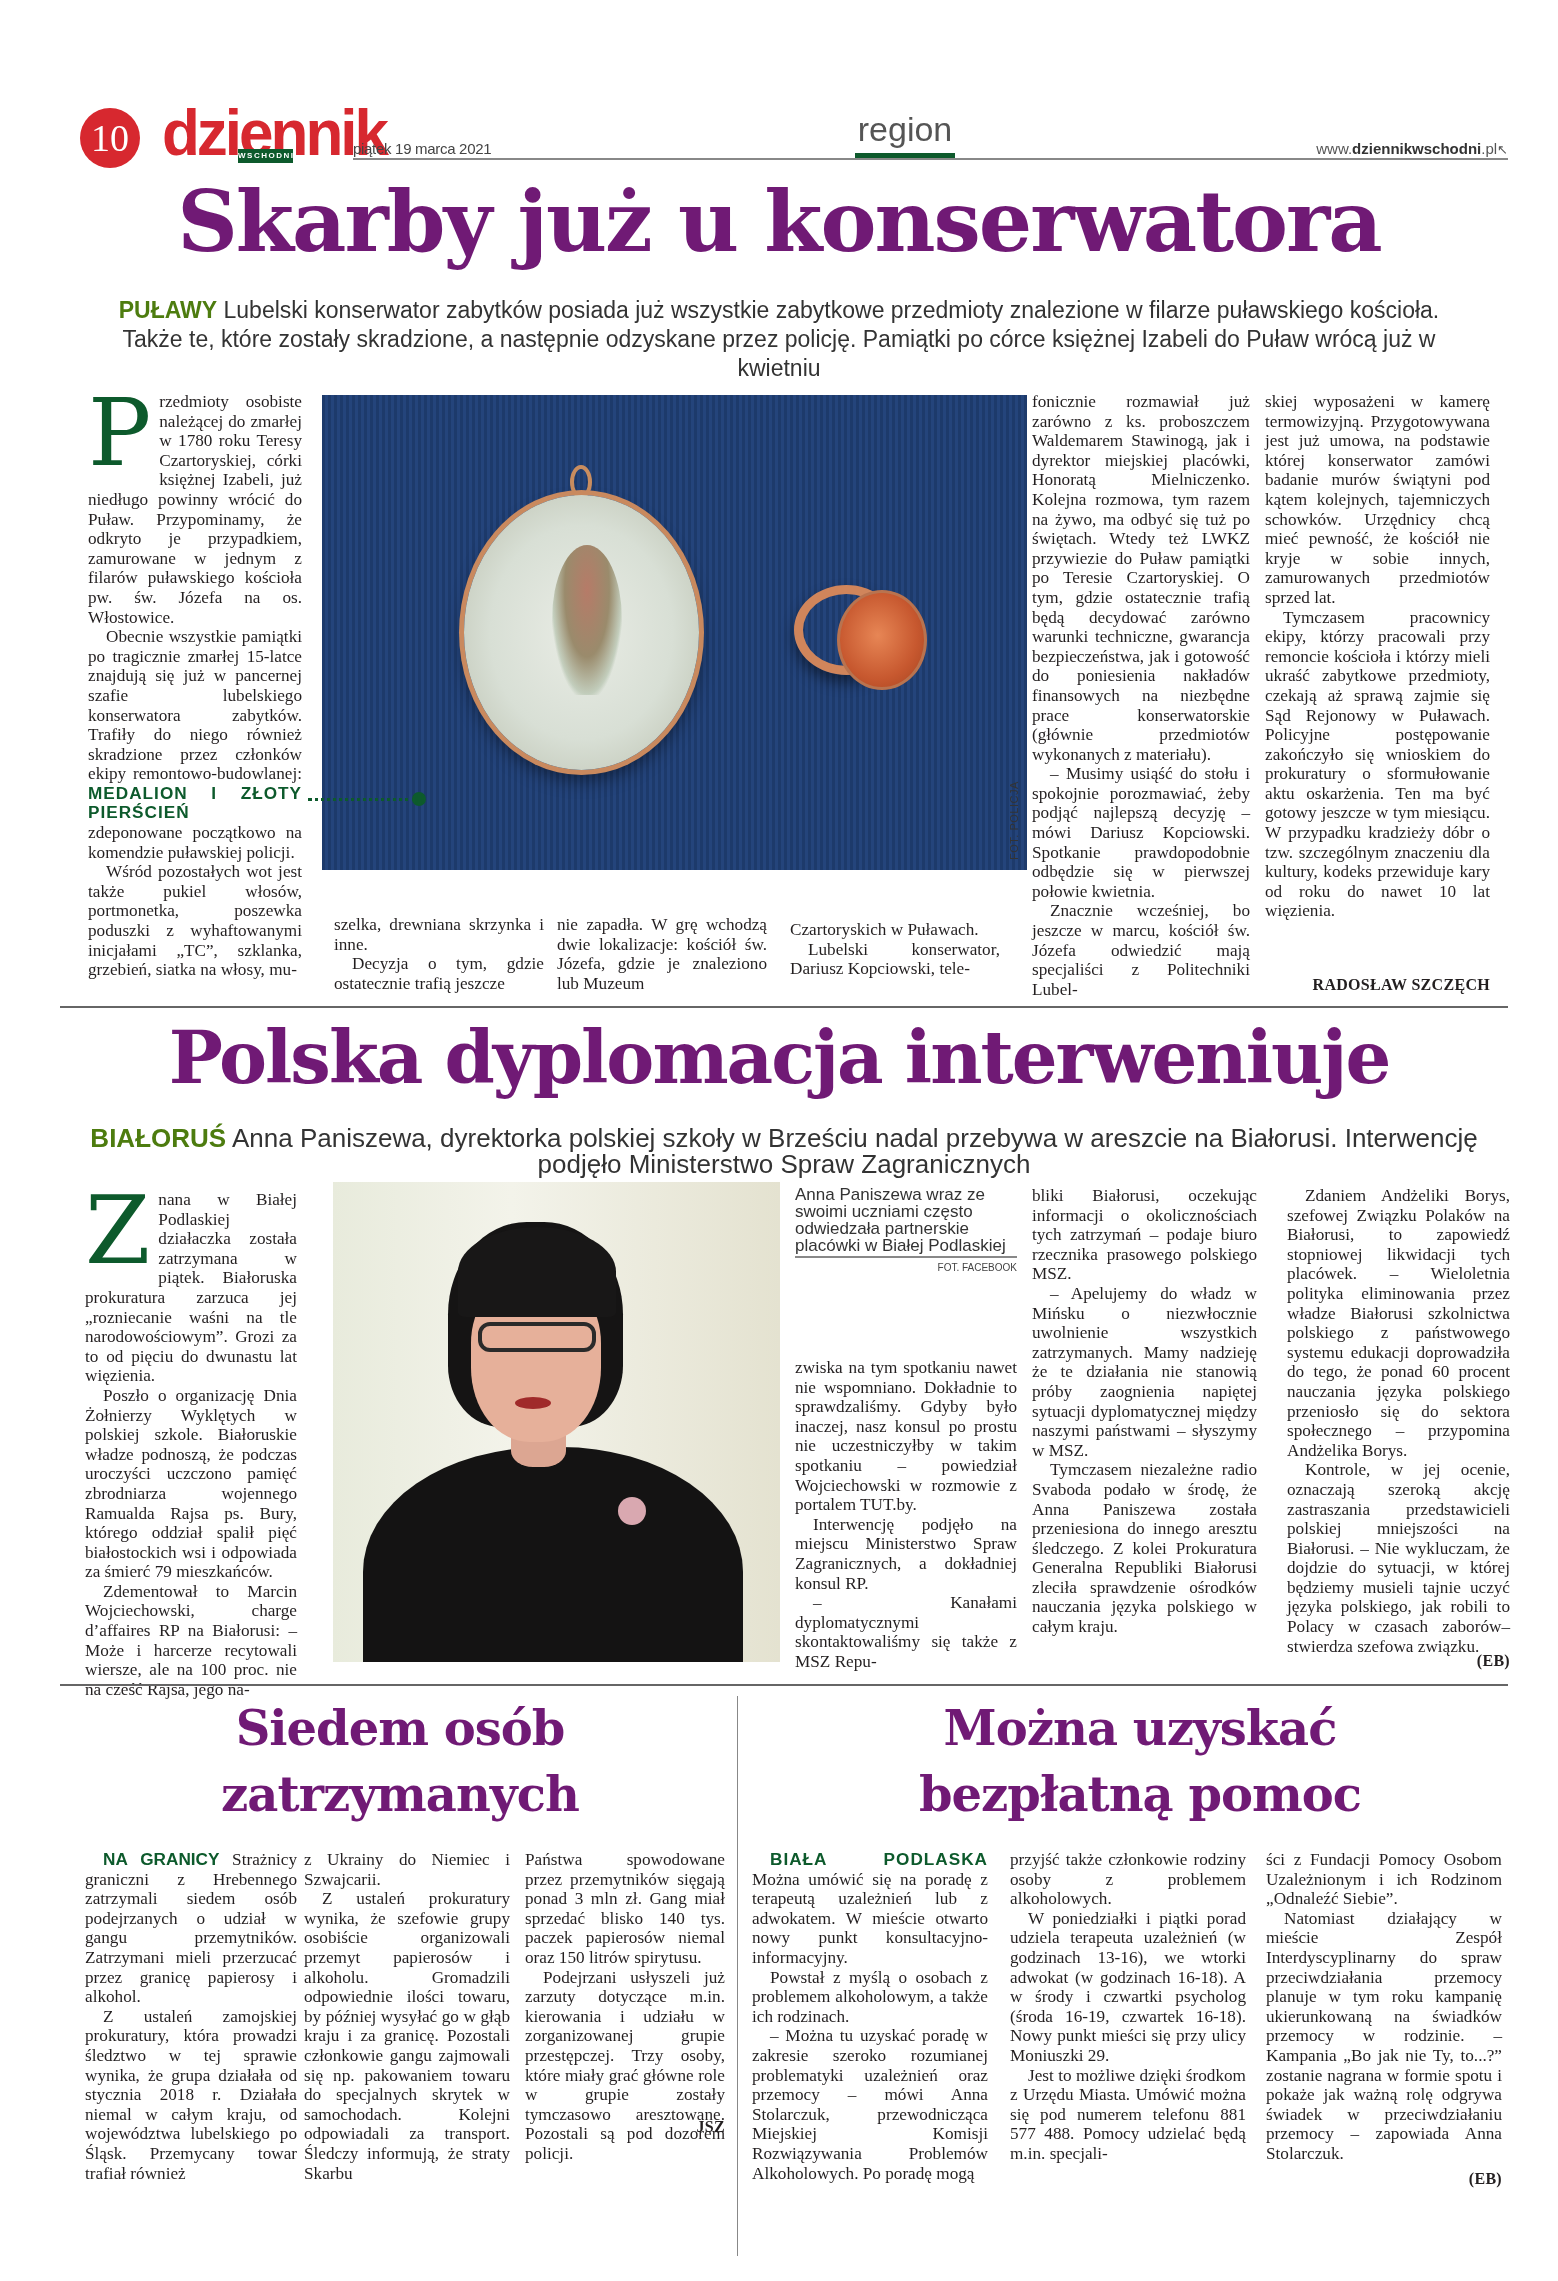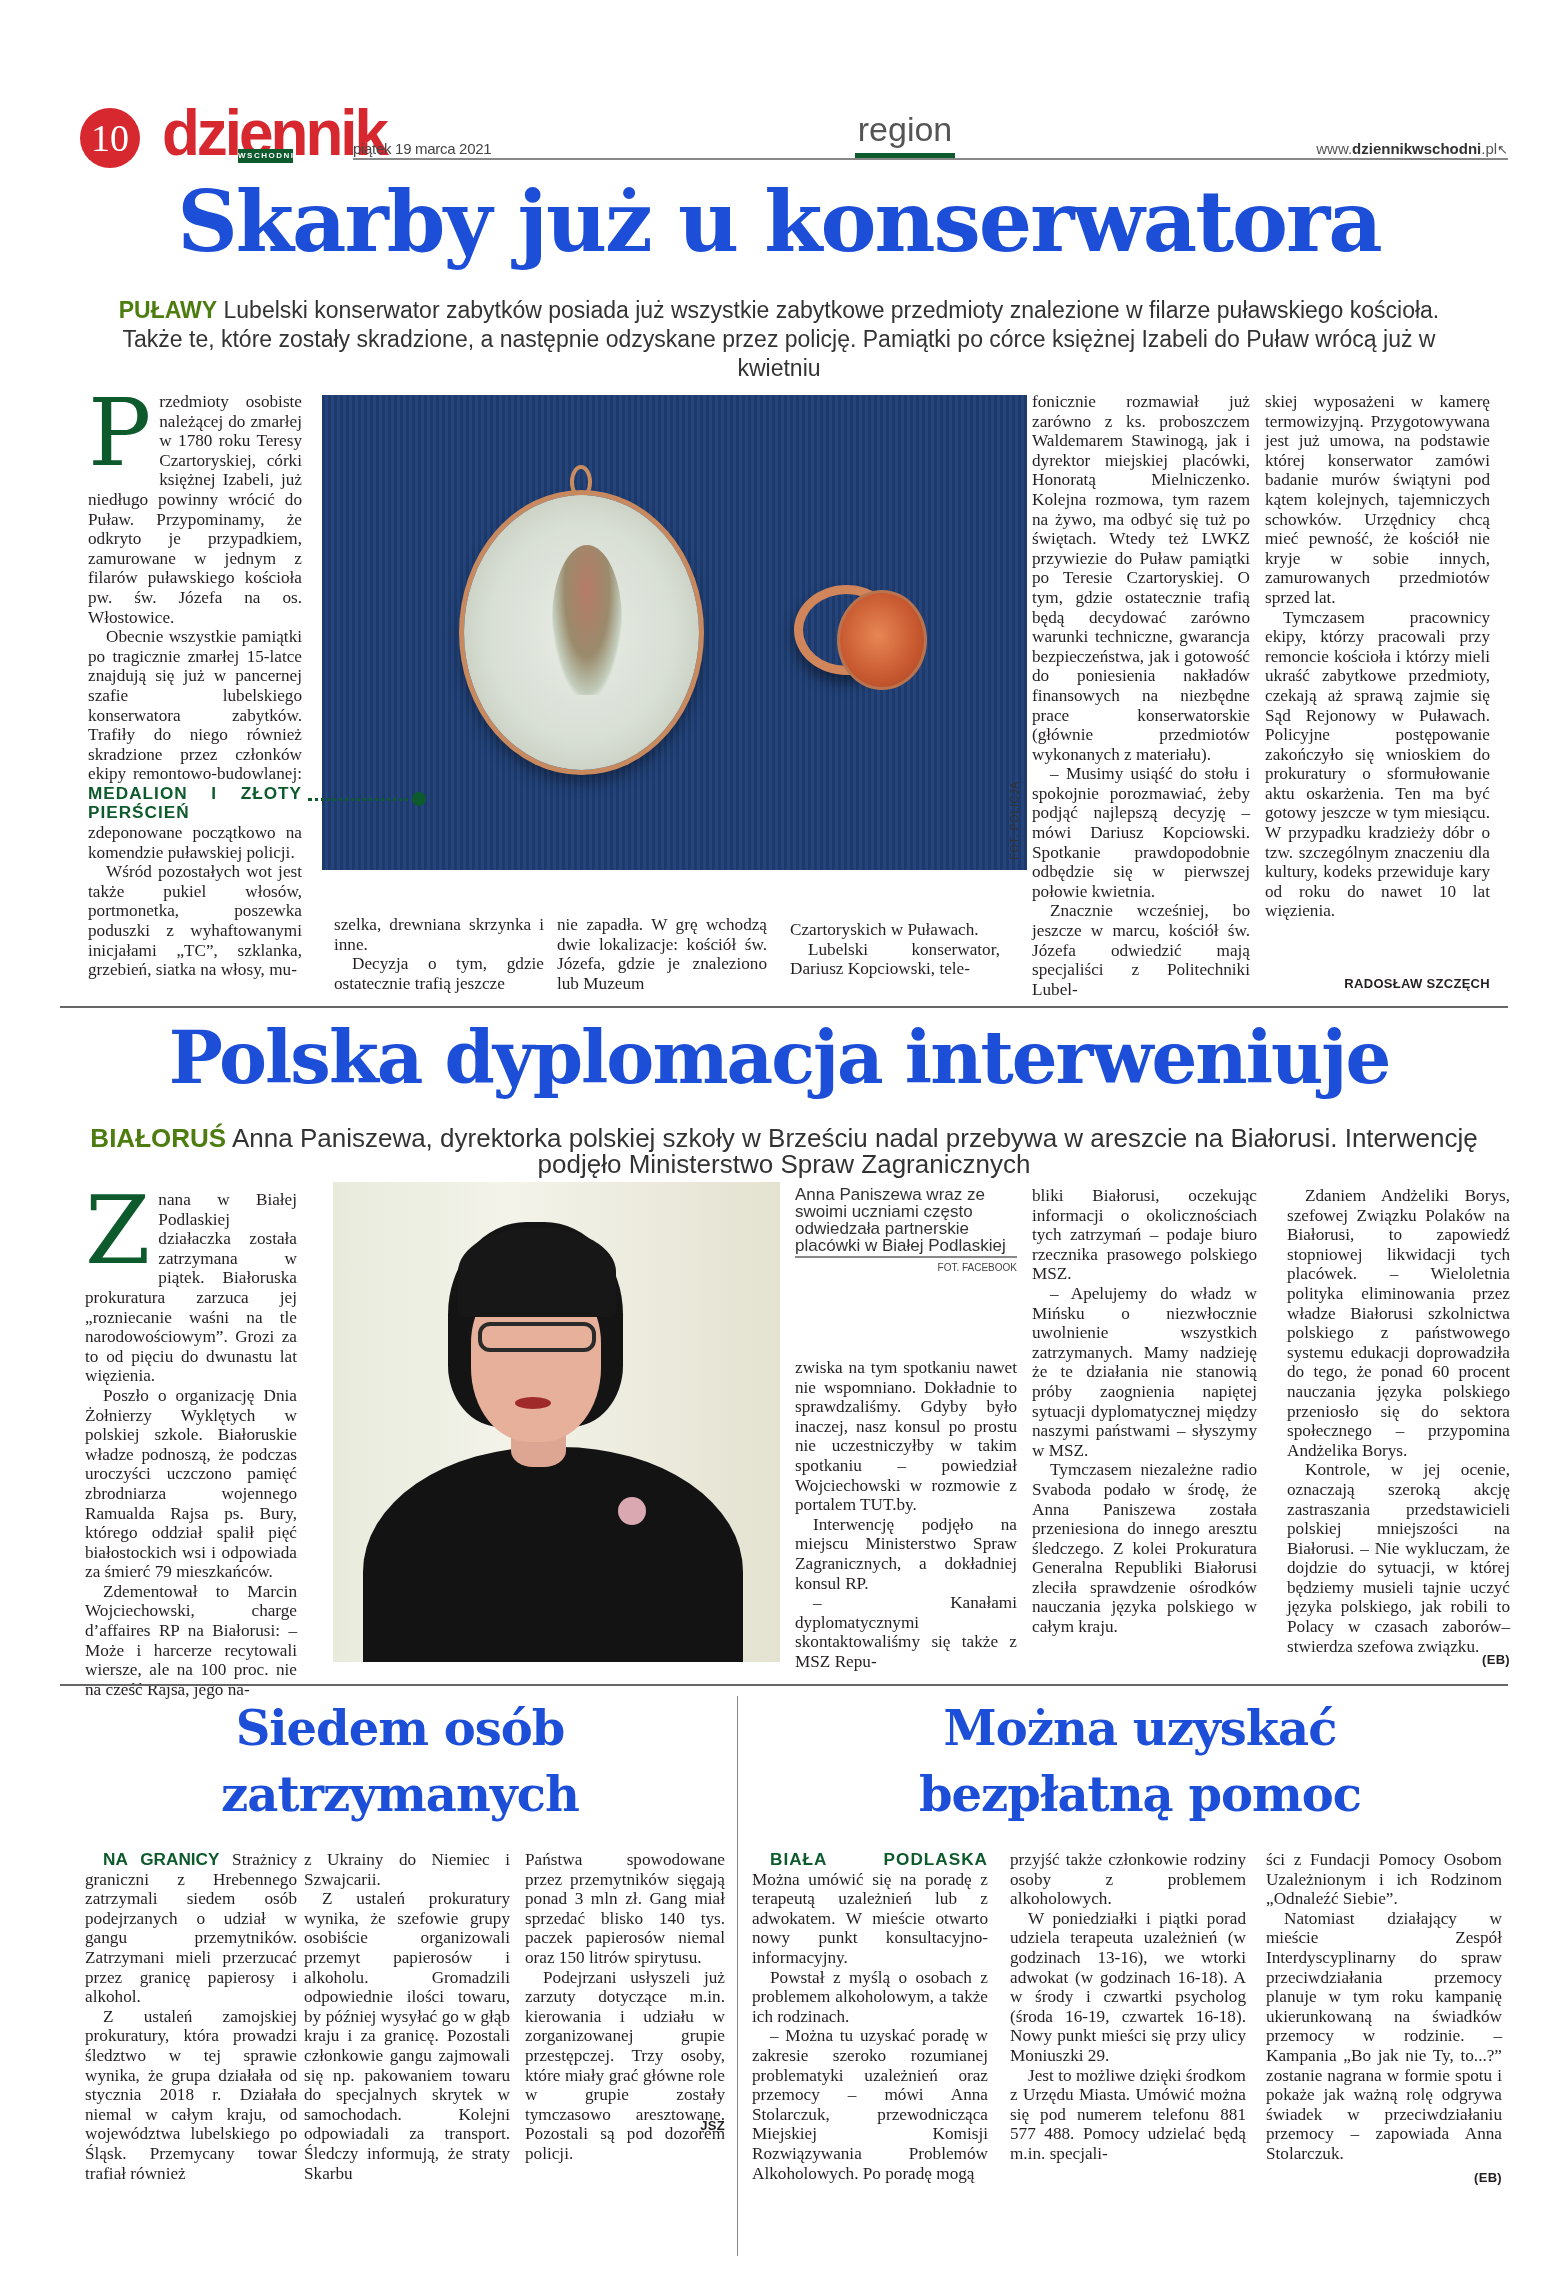--- a/index.html
+++ b/index.html
@@ -16,36 +16,36 @@
   .logo-sub { left: 238px; top: 149px; width: 55px; height: 14px; background: #0d5a2c; color: #fff; font-family: "Liberation Sans", sans-serif;
     font-size: 8px; font-weight: 700; letter-spacing: 1.5px; text-align: center; line-height: 14px; }
   .date { left: 353px; top: 140px; font-family: "Liberation Sans", sans-serif; font-size: 15px; color: #444; letter-spacing: -0.3px; }
   .section { left: 855px; top: 110px; width: 100px; text-align: center; font-family: "Liberation Sans", sans-serif; font-size: 34px; color: #555; font-weight: 300; }
   .section-bar { left: 855px; top: 153px; width: 100px; height: 7px; background: #0d5a2c; }
   .url { right: 50px; top: 140px; font-family: "Liberation Sans", sans-serif; font-size: 15px; color: #555; }
   .url b { color: #333; }
   .rule-top { left: 353px; right: 50px; top: 158px; height: 2px; background: #888; }
 
   
-  .headline { font-family: "DejaVu Serif", serif; font-weight: 700; color: #1d4ed8; letter-spacing: -2px; text-align: center; }
+  .headline { font-family: "DejaVu Serif", serif; font-weight: 700; color: #701a75; letter-spacing: -2px; text-align: center; }
   .h1 { left: 60px; right: 60px; top: 172px; font-size: 84px; line-height: 100px; }
   .h2 { left: 60px; right: 60px; top: 1012px; font-size: 72px; line-height: 92px; }
   .h3 { font-size: 48px; line-height: 66px; letter-spacing: -1px; }
 
   .lead { font-family: "Liberation Sans", sans-serif; font-size: 23px; line-height: 29px; color: #333; text-align: center; }
   .lead .kicker { color: #4d7c0f; font-weight: 700; }
 
   
   .col { font-family: "Liberation Serif", serif; font-size: 17.2px; line-height: 19.6px; text-align: justify; color: #231f20; hyphens: manual; }
   .col p { text-indent: 0; }
   .col p + p { text-indent: 18px; }
   .col .ind { text-indent: 18px; }
   .dropcap { float: left; font-family: "DejaVu Serif", serif; font-size: 94px; line-height: 78px; color: #0d5a2c; margin: 2px 8px 0 0; }
   .kick-inline { font-family: "Liberation Sans", sans-serif; font-weight: 700; color: #0d5a2c; letter-spacing: 1px; }
-  .sign { font-family: Liberation Sans, sans-serif; font-weight: 700; font-size: 13px; text-align: right; letter-spacing: 0.3px; }
+  .sign { font-family: Liberation Serif, serif; font-weight: 700; font-size: 16px; text-align: right; letter-spacing: 0.3px; }
 
   
   .photo1 { left: 322px; top: 395px; width: 705px; height: 475px;
     background: repeating-linear-gradient(90deg, #1d3a6b 0 3px, #24447b 3px 6px); }
   .medallion { left: 142px; top: 100px; width: 235px; height: 275px; border-radius: 50%;
     background: radial-gradient(ellipse at 50% 50%, #e9ece5 0%, #d8dfd5 55%, #c8cec0 78%, #b8875b 90%, #c99167 100%);
     box-shadow: 0 0 0 5px #c9895e, 0 10px 18px rgba(0,0,0,0.45); }
   .med-loop { left: 248px; top: 70px; width: 22px; height: 34px; border: 4px solid #c98d5f; border-radius: 50%; }
   .tree { left: 230px; top: 150px; width: 70px; height: 150px; border-radius: 50% 50% 10% 10%;
     background: radial-gradient(ellipse at 50% 30%, #b67b68 0%, #9a8b6c 45%, rgba(150,170,140,0.4) 70%, transparent 75%); }

